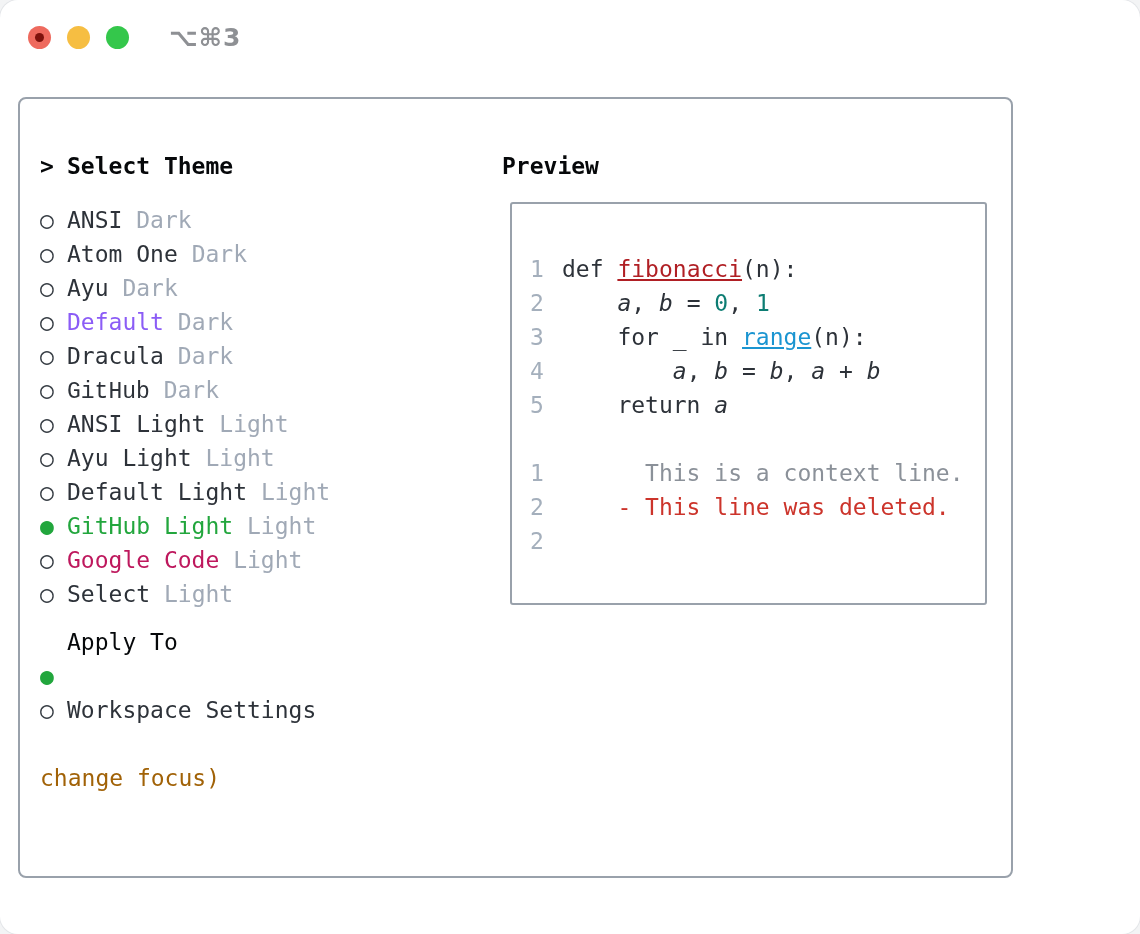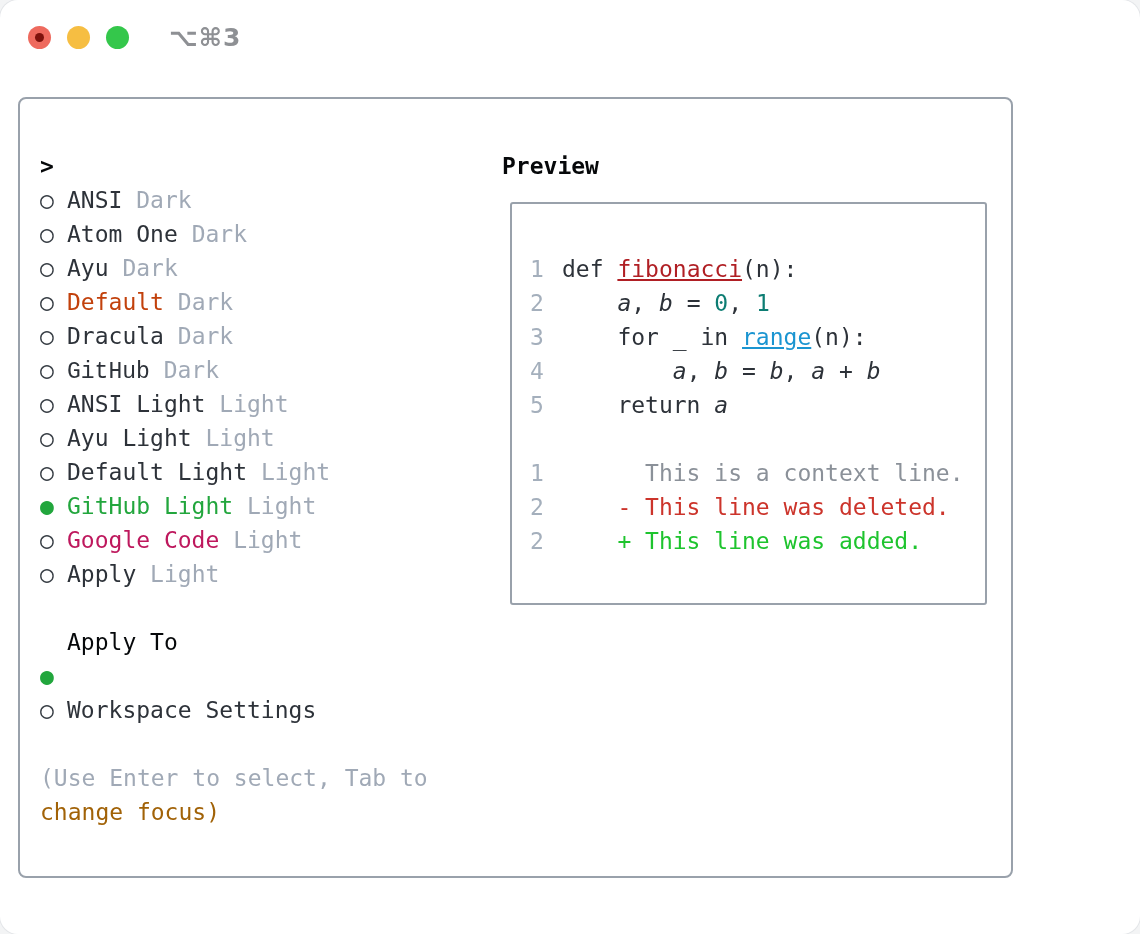--- a/index.html
+++ b/index.html
@@ -35,21 +35,21 @@
     background:#ffffff;
   }
   .left-col{
     position:absolute;left:20px;top:50px;
     font-size:23px;line-height:34px;color:#2d3239;
   }
   .row{height:34px;display:flex;align-items:baseline;white-space:pre;}
   .prefix{display:inline-block;width:27px;flex:0 0 27px;}
   .hdr{font-weight:bold;color:#06080a;}
   .label{white-space:pre;}
-  .variant{white-space:pre;}
+  .variant{white-space:pre;margin-top:20px;}
   .hint{white-space:pre;}
   .right-header{
     position:absolute;left:482px;top:50px;height:34px;
     font-size:23px;line-height:34px;font-weight:bold;color:#06080a;
   }
   .preview-box{
     position:absolute;left:490px;top:103px;width:477px;height:403px;
     border:2px solid #99a1ab;border-radius:3px;box-sizing:border-box;
     background:#ffffff;
   }
@@ -72,48 +72,45 @@
     </div>
     <div class="light" style="background: rgb(246, 190, 66);"></div>
     <div class="light" style="background: rgb(52, 199, 75);"></div>
     <div class="win-title">⌥⌘3</div>
   </div>
 
   <div class="panel">
 
     <div class="left-col">
       <div class="row">
-        <span class="prefix hdr">&gt;</span>
+        <span class="prefix hdr">&gt;</span><span class="label hdr">Select Theme</span>
       </div>
       <div id="theme-list">
           <div class="row"><span class="prefix" style="color: rgb(58, 64, 71);">○</span><span class="label" style="color: rgb(45, 50, 57);">ANSI </span><span class="variant" style="color: rgb(160, 169, 182);">Dark</span></div>
           <div class="row"><span class="prefix" style="color: rgb(58, 64, 71);">○</span><span class="label" style="color: rgb(45, 50, 57);">Atom One </span><span class="variant" style="color: rgb(160, 169, 182);">Dark</span></div>
           <div class="row"><span class="prefix" style="color: rgb(58, 64, 71);">○</span><span class="label" style="color: rgb(45, 50, 57);">Ayu </span><span class="variant" style="color: rgb(160, 169, 182);">Dark</span></div>
-          <div class="row"><span class="prefix" style="color: rgb(58, 64, 71);">○</span><span class="label" style="color: #c2410c;">Default </span><span class="variant" style="color: rgb(160, 169, 182);">Dark</span></div>
+          <div class="row"><span class="prefix" style="color: rgb(58, 64, 71);">○</span><span class="label" style="color: #8b5cf6;">Default </span><span class="variant" style="color: rgb(160, 169, 182);">Dark</span></div>
           <div class="row"><span class="prefix" style="color: rgb(58, 64, 71);">○</span><span class="label" style="color: rgb(45, 50, 57);">Dracula </span><span class="variant" style="color: rgb(160, 169, 182);">Dark</span></div>
           <div class="row"><span class="prefix" style="color: rgb(58, 64, 71);">○</span><span class="label" style="color: rgb(45, 50, 57); font-family: Liberation Mono, monospace;">GitHub </span><span class="variant" style="color: rgb(160, 169, 182);">Dark</span></div>
           <div class="row"><span class="prefix" style="color: rgb(58, 64, 71);">○</span><span class="label" style="color: rgb(45, 50, 57);">ANSI Light </span><span class="variant" style="color: rgb(160, 169, 182);">Light</span></div>
           <div class="row"><span class="prefix" style="color: rgb(58, 64, 71);">○</span><span class="label" style="color: rgb(45, 50, 57);">Ayu Light </span><span class="variant" style="color: rgb(160, 169, 182);">Light</span></div>
           <div class="row"><span class="prefix" style="color: rgb(58, 64, 71);">○</span><span class="label" style="color: rgb(45, 50, 57);">Default Light </span><span class="variant" style="color: rgb(160, 169, 182);">Light</span></div>
           <div class="row"><span class="prefix" style="color: rgb(34, 166, 61);">●</span><span class="label" style="color: rgb(34, 166, 61);">GitHub Light </span><span class="variant" style="color: rgb(160, 169, 182);">Light</span></div>
           <div class="row"><span class="prefix" style="color: rgb(58, 64, 71);">○</span><span class="label" style="color: #be185d;">Google Code </span><span class="variant" style="color: rgb(160, 169, 182);">Light</span></div>
-          <div class="row"><span class="prefix" style="color: rgb(58, 64, 71);">○</span><span class="label" style="color: rgb(45, 50, 57);">Apply </span><span class="variant" style="color: rgb(160, 169, 182);">Light</span></div>
+          <div class="row"><span class="prefix" style="color: rgb(58, 64, 71);">○</span><span class="label" style="color: rgb(45, 50, 57);">Select </span><span class="variant" style="color: rgb(160, 169, 182);">Light</span></div>
         </div>
       <div class="row"></div>
       <div class="row">
         <span class="prefix"></span><span class="label" style="color:#06080a;">Apply To</span>
       </div>
       <div id="apply-list">
           <div class="row"><span class="prefix" style="color: rgb(34, 166, 61);">●</span></div>
           <div class="row"><span class="prefix" style="color: rgb(58, 64, 71);">○</span><span class="label" style="color: rgb(45, 50, 57);">Workspace Settings</span></div>
         </div>
       <div class="row"></div>
-      <div class="row">
-        <span class="hint" style="color:#a0a9b6;">(Use Enter to select, Tab to</span>
-      </div>
       <div class="row">
         <span class="hint" style="color:#a16207;">change focus)</span>
       </div>
     </div>
 
     <div class="right-header">Preview</div>
 
     <div class="preview-box">
       <div class="code-lines" id="code-lines">
           <div class="crow">
@@ -143,19 +140,18 @@
           <div class="crow">
             <span class="ln" style="color: rgb(164, 175, 188);">1</span>
             <span class="ctext"><span style="color: rgb(139, 145, 153);">      This is a context line.</span></span>
           </div>
           <div class="crow">
             <span class="ln" style="color: rgb(164, 175, 188);">2</span>
             <span class="ctext"><span style="color: rgb(204, 52, 43);">    - This line was deleted.</span></span>
           </div>
           <div class="crow">
             <span class="ln" style="color: rgb(164, 175, 188);">2</span>
-            <span class="ctext"><span style="color: rgb(30, 196, 46);">    + This line was added.</span></span>
           </div>
         </div>
     </div>
 
   </div>
 </div>
 
 </body></html>

